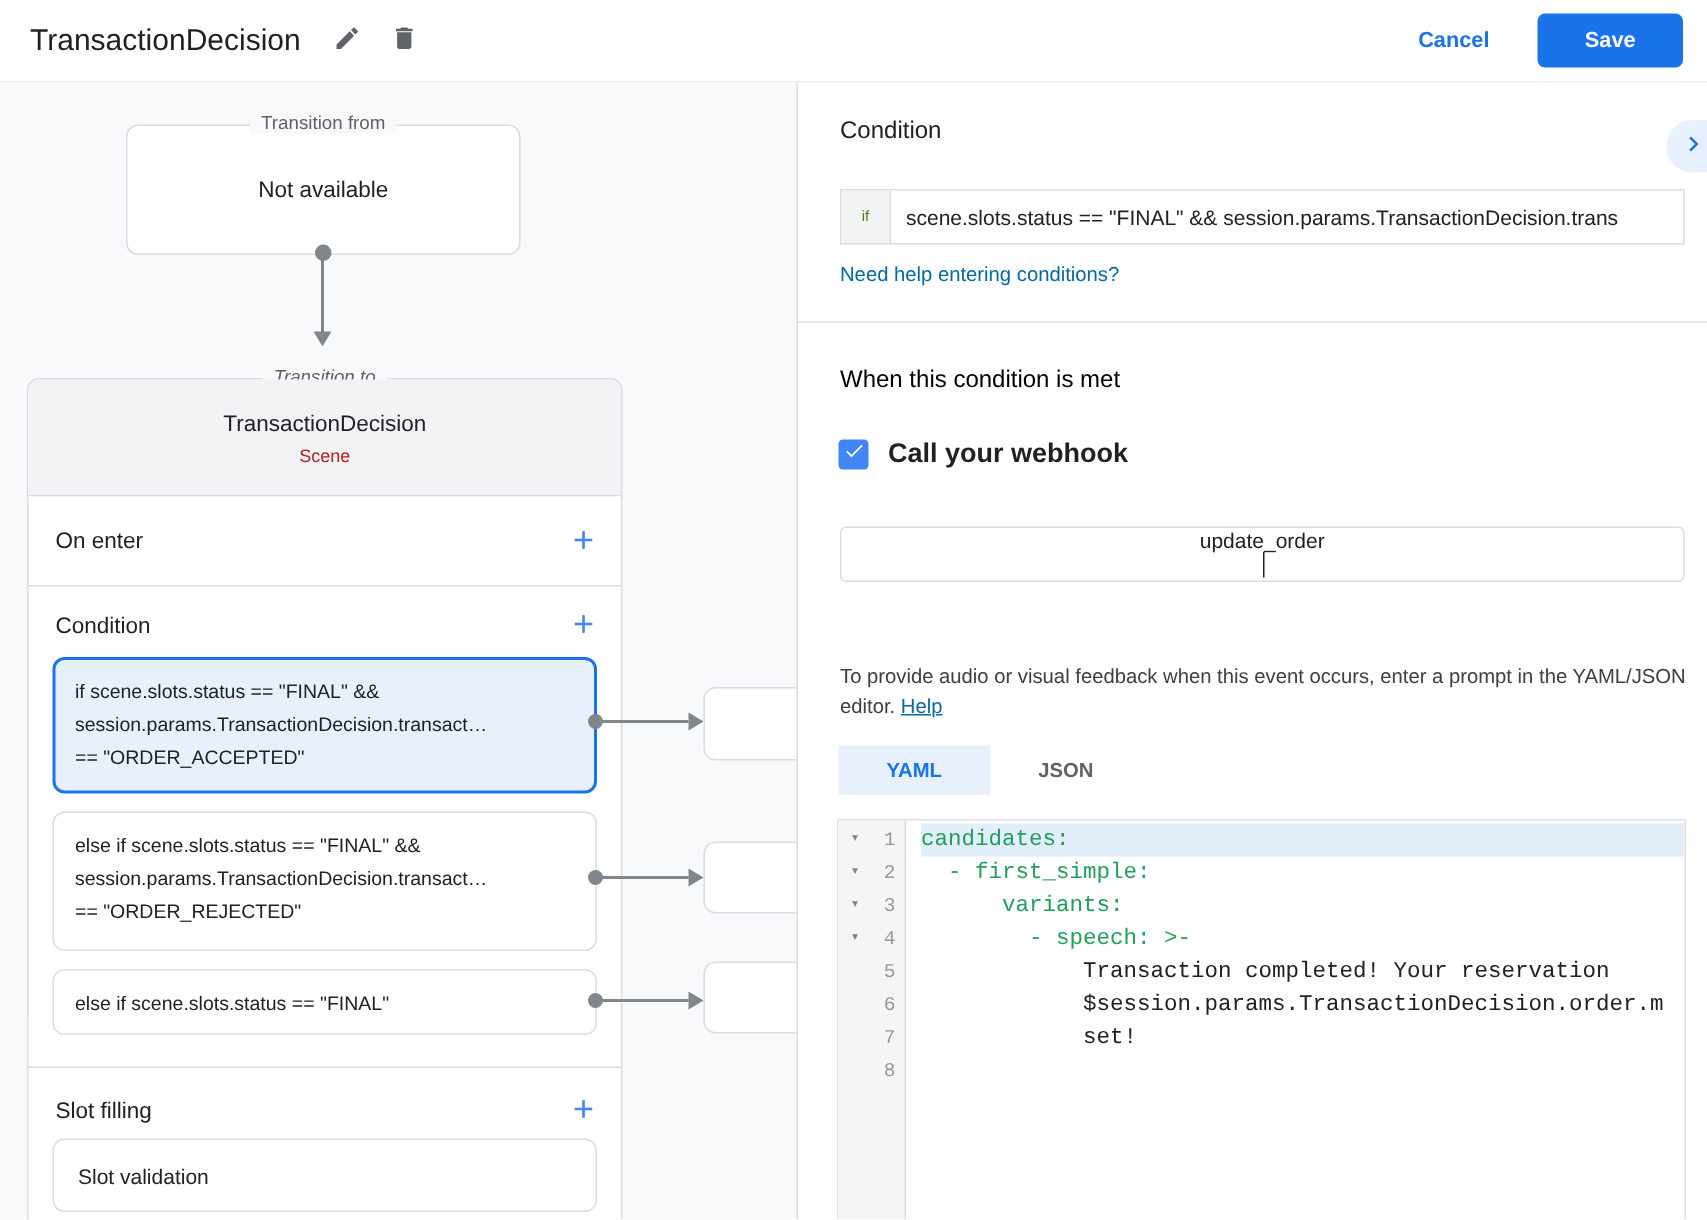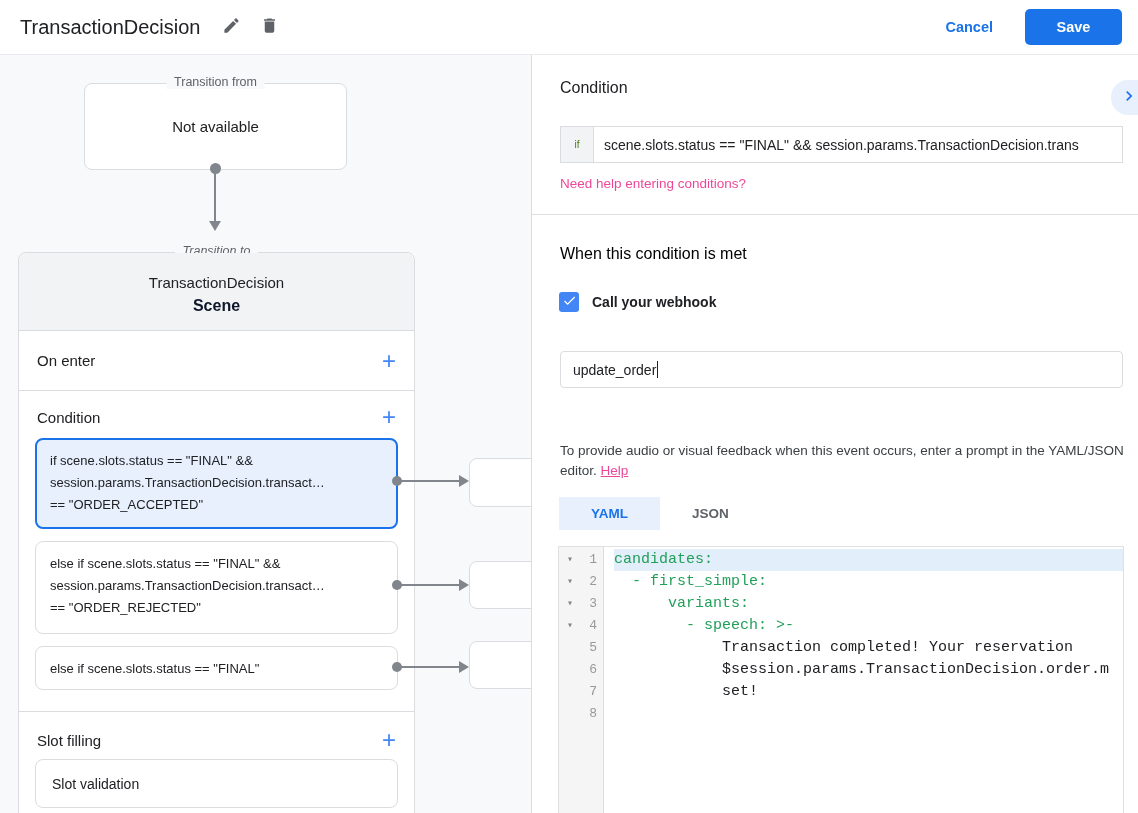--- a/index.html
+++ b/index.html
@@ -34,21 +34,21 @@
   .vline { position:absolute; left:214px; top:114px; width:2px; height:54px; background:#80868b; }
   .vhead { position:absolute; left:209px; top:166px; width:0; height:0;
            border-left:6px solid transparent; border-right:6px solid transparent; border-top:10px solid #80868b; }
 
   .tt-card { position:absolute; left:18px; top:197px; width:397px; height:565px; background:#fff;
              border:1px solid #dadce0; border-radius:8px 8px 0 0; }
   .tt-card .legend { background:#f8f9fa;font-style:italic; }
   .tt-header { position:absolute; left:0; top:0; width:100%; height:78px; background:#f1f3f4;
                border-bottom:1px solid #dadce0; border-radius:8px 8px 0 0; text-align:center; }
   .tt-title { margin-top:21px; font-size:15px; color:#202124; }
-  .tt-subtitle { margin-top:6px; font-size:16px; color:#0f172a;font-weight:bold; }
+  .tt-subtitle { margin-top:6px; font-size:12px; color:#b91c1c; }
 
   .row-label { font-size:15px; color:#202124; }
   .plus { font-size:24px; color:#4285f4; font-weight:300; line-height:20px; cursor:pointer; }
   .section-row { position:absolute; left:0; width:100%; display:flex; align-items:center;
                  padding:0 18px; justify-content:space-between;gap:20px; }
   .on-enter-row { top:78px; height:60px; border-bottom:1px solid #dadce0; }
   .condition-row { top:146px; height:36px; }
   .slot-divider { position:absolute; left:0; top:458px; width:100%; border-top:1px solid #dadce0; }
   .slot-row { top:468px; height:38px; }
 
@@ -78,40 +78,40 @@
                  border:none; border-radius:17px 0 0 17px; cursor:pointer; display:flex; align-items:center;
                  justify-content:flex-end; }
   .expand-pill svg { width:20px; height:20px; fill:#1a73e8; }
 
   .if-row { position:absolute; left:28px; top:71px; width:563px; height:37px; border:1px solid #dadce0;
             display:flex; background:#fff; }
   .if-label { width:33px; background:#f1f3f4; border-right:1px solid #dadce0; display:flex; align-items:center;
               justify-content:center; font-size:10px; color:#4d7c0f; }
   .if-value { flex:1; display:flex; align-items:center; padding:0 10px; font-size:14px; color:#202124;
               white-space:nowrap; overflow:hidden; }
-  .blue-link { color:#ec4899; font-size:13.5px; text-decoration:none; cursor:pointer; }
+  .blue-link { color:#0369a1; font-size:13.5px; text-decoration:none; cursor:pointer; }
   .help-row { position:absolute; left:28px; top:119px; }
   .panel-divider { position:absolute; left:0; top:159px; width:607px; border-top:1px solid #e0e0e0; }
 
   .when-h { position:absolute; left:28px; top:190px; font-size:16px; color:#000000; }
 
   .check-row { position:absolute; left:27px; display:flex; align-items:center; }
   .checkbox { width:20px; height:20px; background:#4285f4; border-radius:3px; display:flex; align-items:center;
               justify-content:center; cursor:pointer; flex:none; }
   .checkbox svg { width:15px; height:15px; fill:#fff; }
-  .check-label { margin-left:13px; font-size:14px; font-weight:bold; color:#202124; }
+  .check-label { margin-left:13px; font-size:18px; font-weight:bold; color:#202124; }
   .badge { margin-left:16px; background:#f3e8fd; color:#8430ce; font-size:11px; font-weight:bold;
            letter-spacing:0.8px; padding:4px 9px; border-radius:2px; }
 
   .desc { position:absolute; left:28px; width:566px; font-size:13.5px; line-height:20px; color:#3c4043; }
   .desc .blue-link { text-decoration:underline; }
 
   .text-input { position:absolute; left:28px; top:296px; width:563px; height:37px; border:1px solid #dadce0;
-                border-radius:4px; display:flex; align-items:center; padding:0 12px; font-size:14px;
-                color:#202124; background:#fff; cursor:text; }
+                border-radius:4px; display:flex; align-items:center; padding:0 26px; font-size:14px;
+                color:#202124; background:#fff; cursor:text;flex-direction:column; }
   .caret { display:inline-block; width:1px; height:17px; background:#202124; margin-left:1px; }
 
   .tabs { position:absolute; left:27px; top:442px; display:flex; }
   .tab { width:101px; height:33px; display:flex; align-items:center; justify-content:center; font-size:13.5px;
          font-weight:bold; color:#5f6368; cursor:pointer; }
   .tab.active { background:#e8f0fe; color:#1a73e8; }
 
   
   .editor { position:absolute; left:26px; top:491px; width:566px; height:267px; border:1px solid #e0e0e0;
             border-bottom:none; background:#fff; font-family:"Liberation Mono","DejaVu Sans Mono",monospace; }

